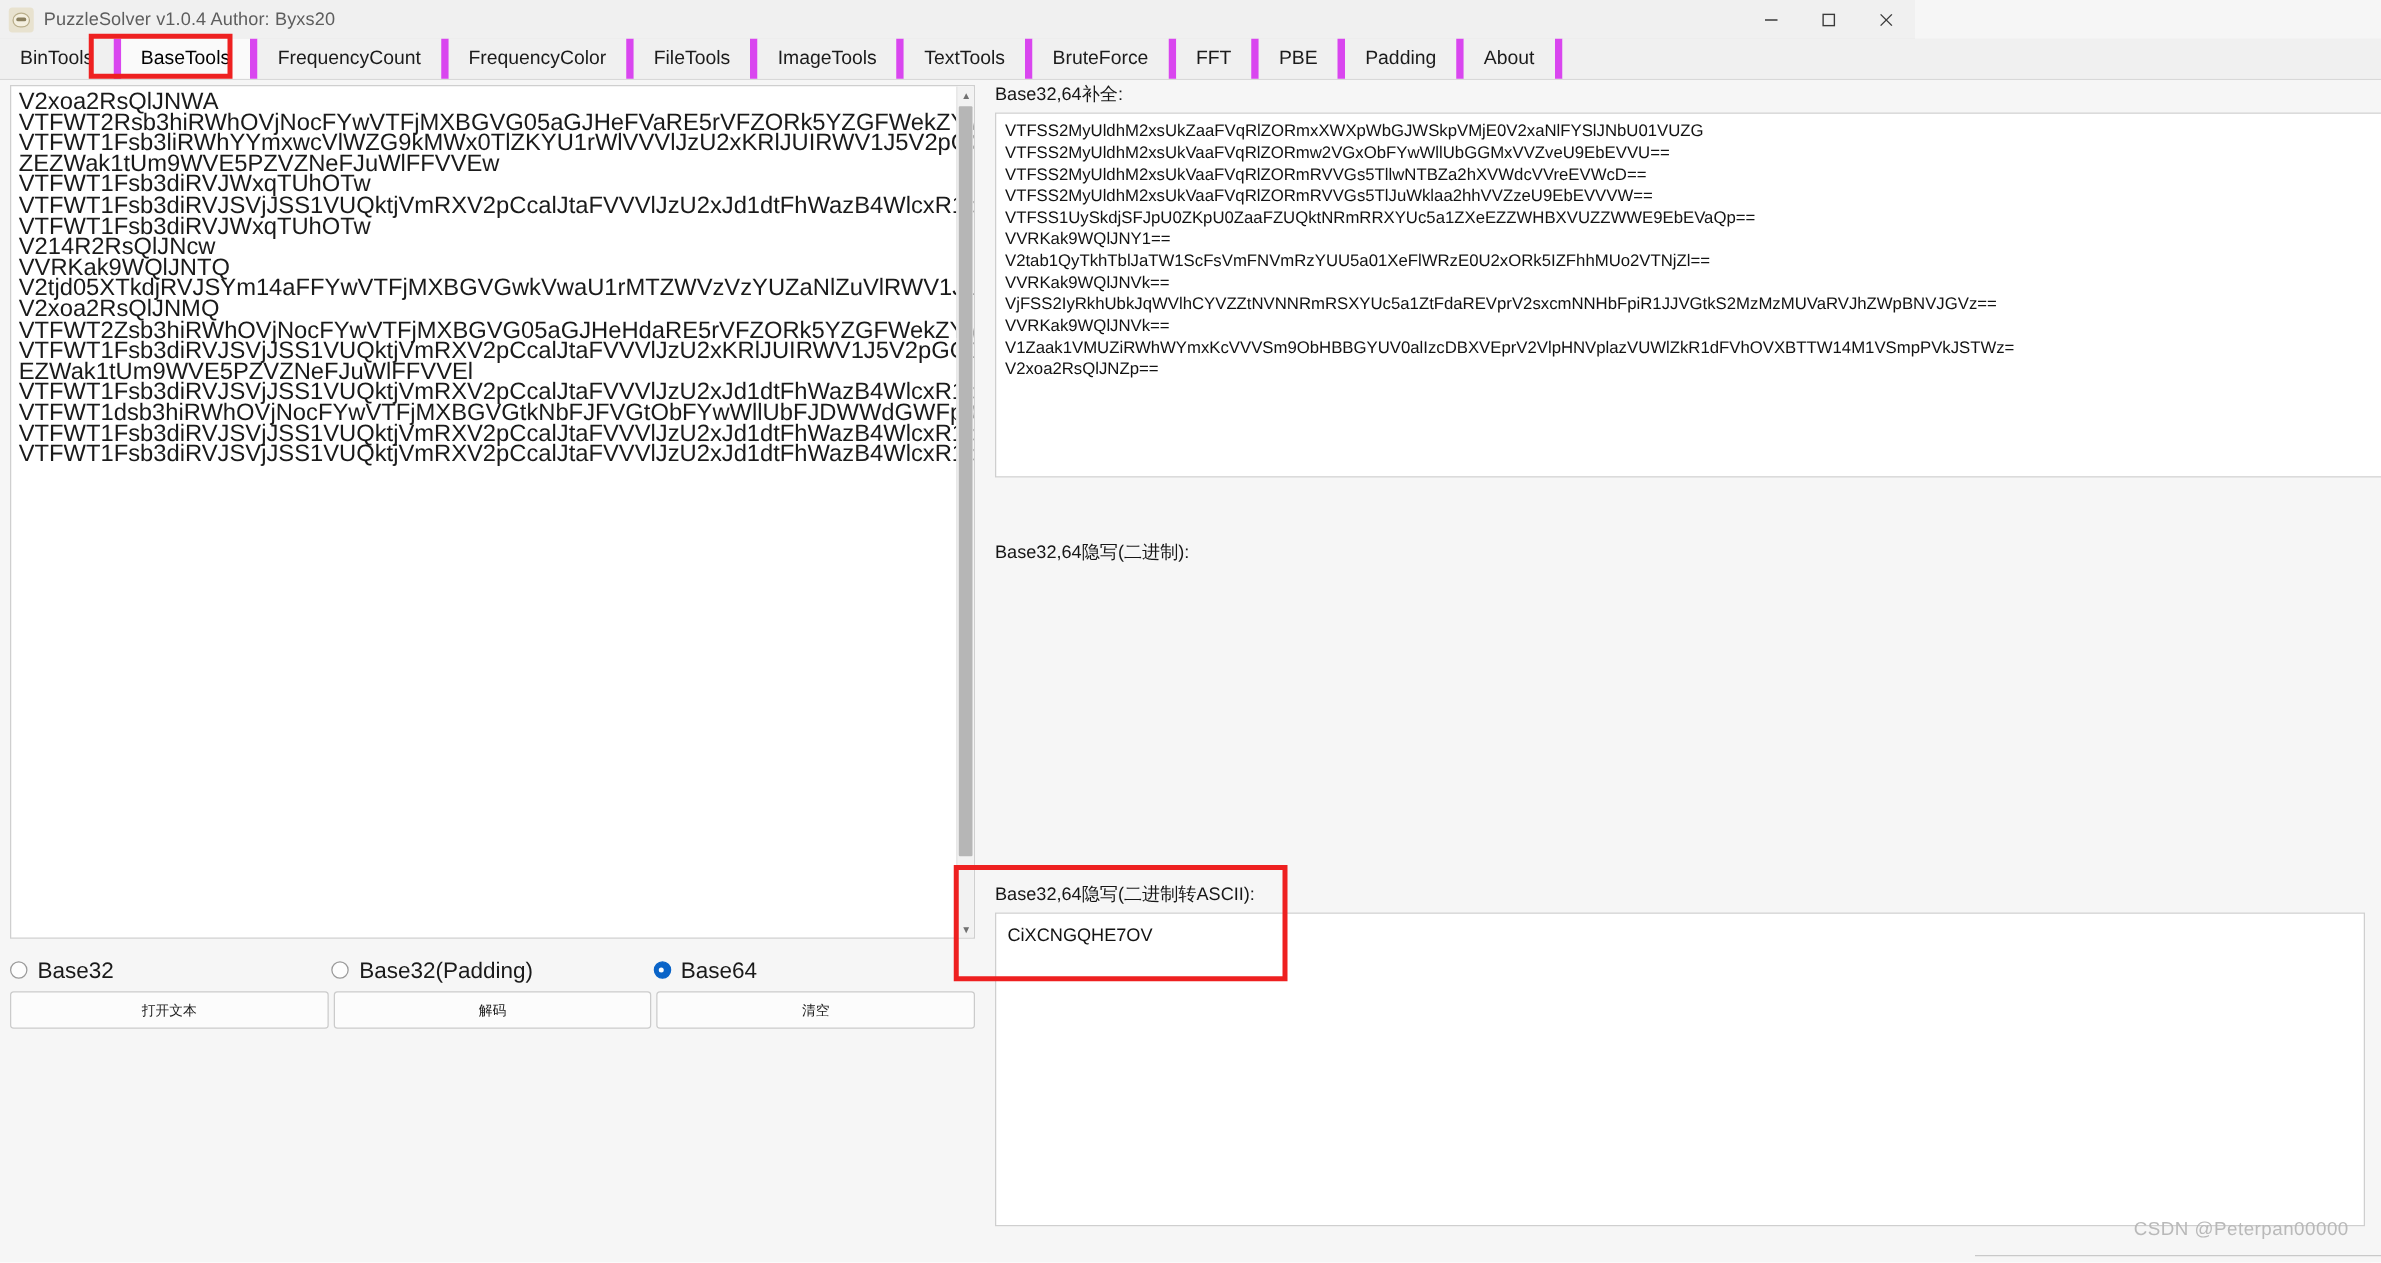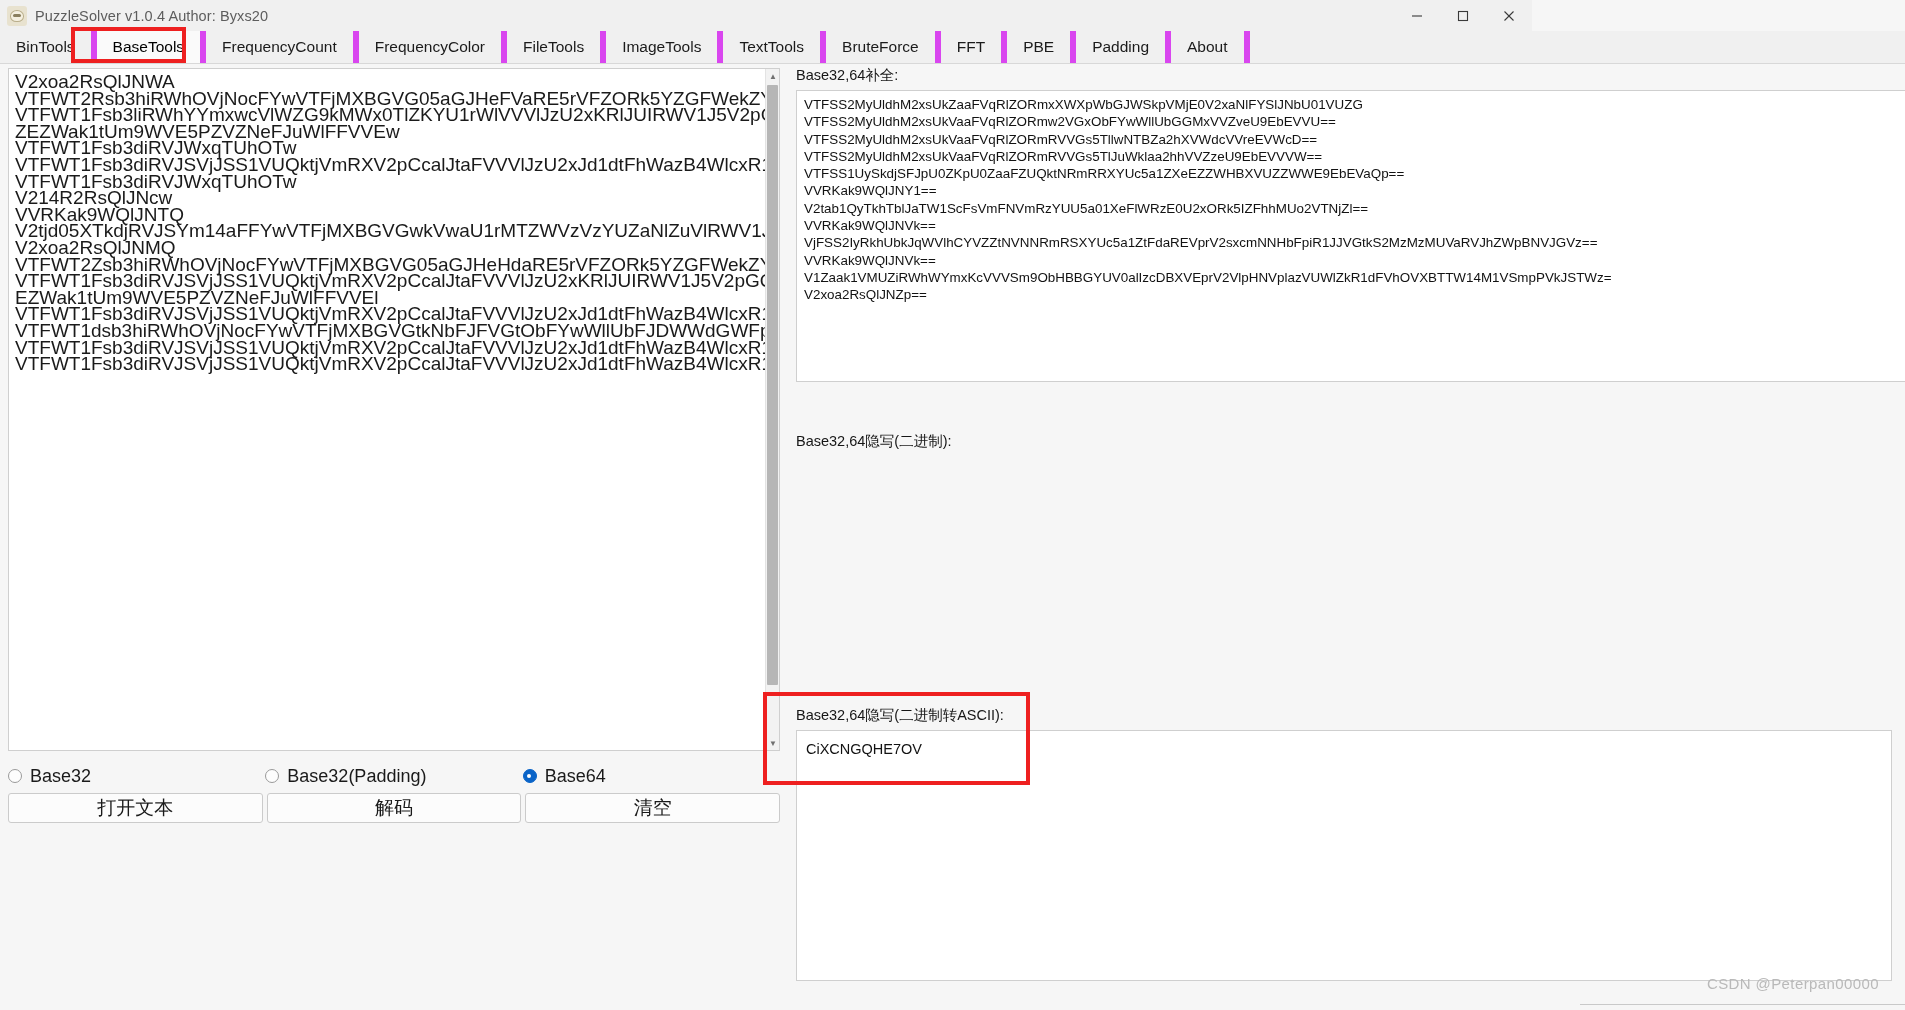--- a/index.html
+++ b/index.html
@@ -236,21 +236,21 @@
   }
   .flat-btn {
     flex: 1 1 0;
     height: 30px;
     background: #fcfcfc;
     border: 1px solid #cbcbcb;
     border-radius: 3px;
     display: flex;
     align-items: center;
     justify-content: center;
-    font-size: 19px;
+    font-size: 11px;
     color: #1a1a1a;
     box-sizing: border-box;
   }
 
   
   .right-pane {
     position: absolute;
     left: 790px;
     top: 64px;
     width: 1107px;

